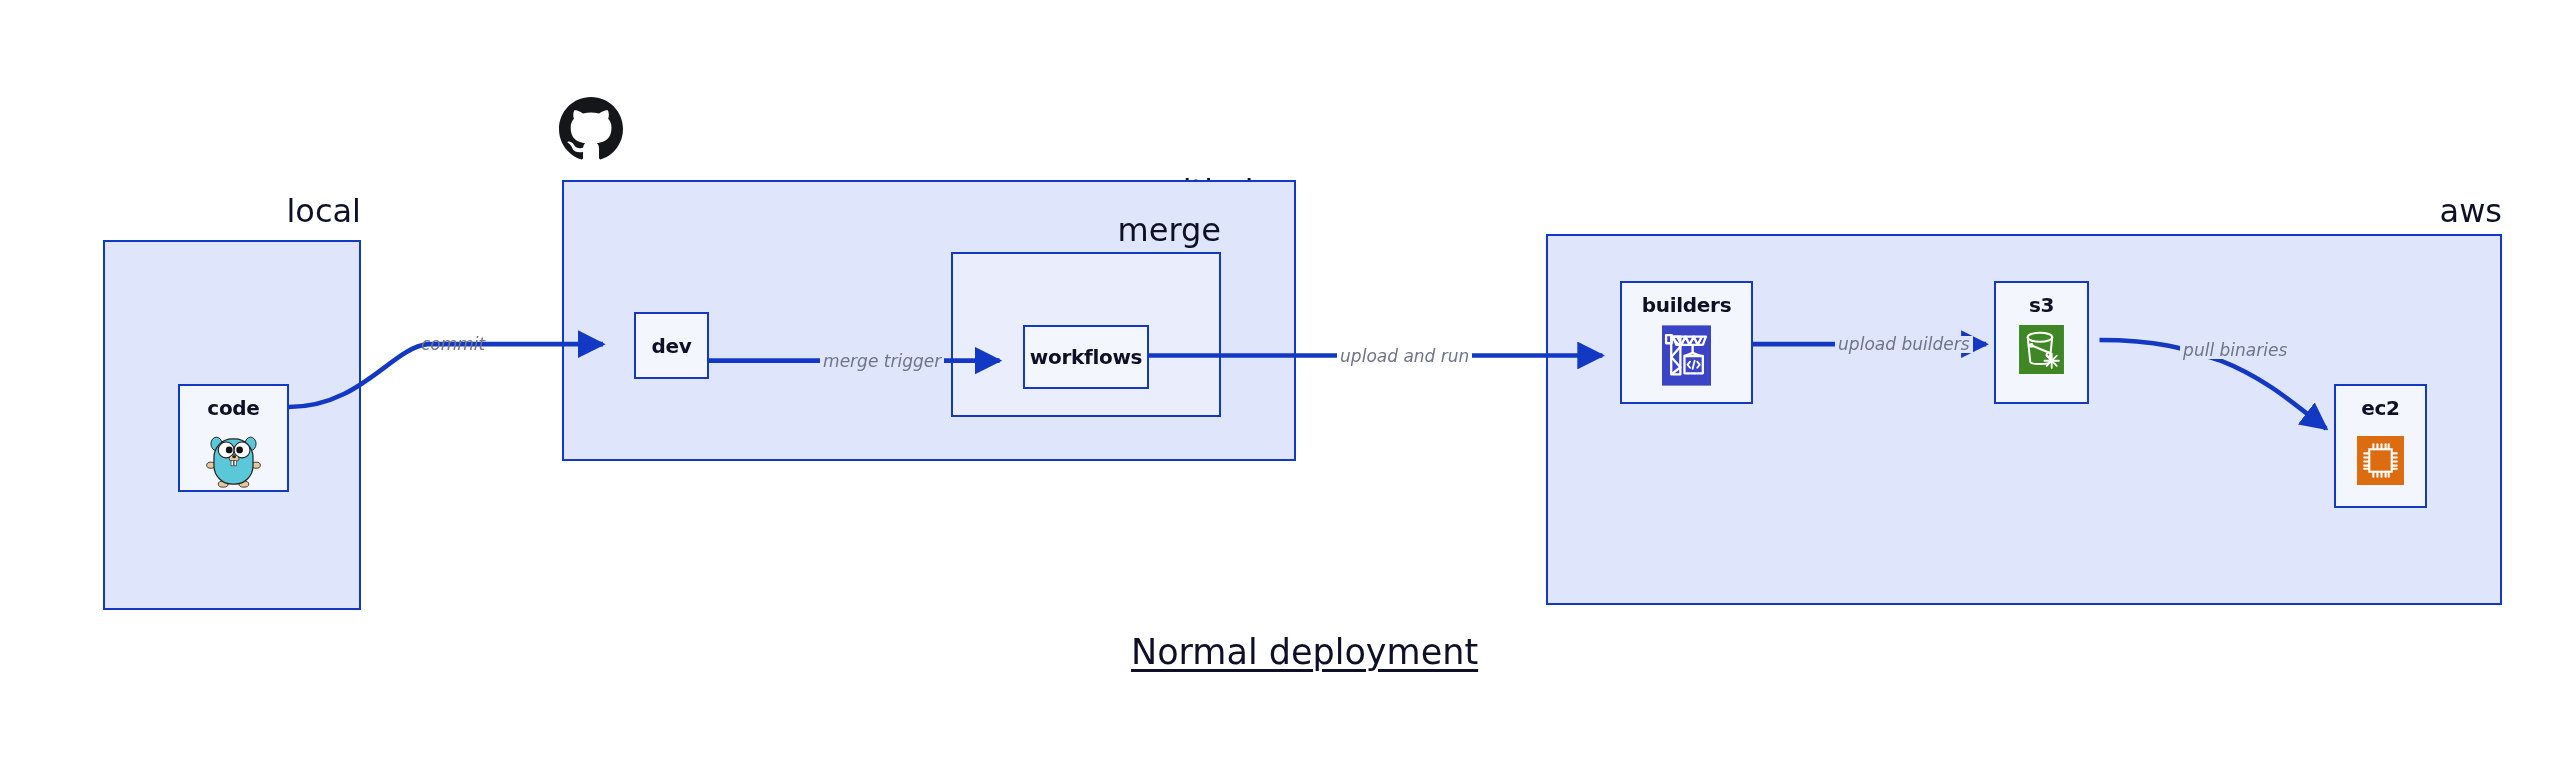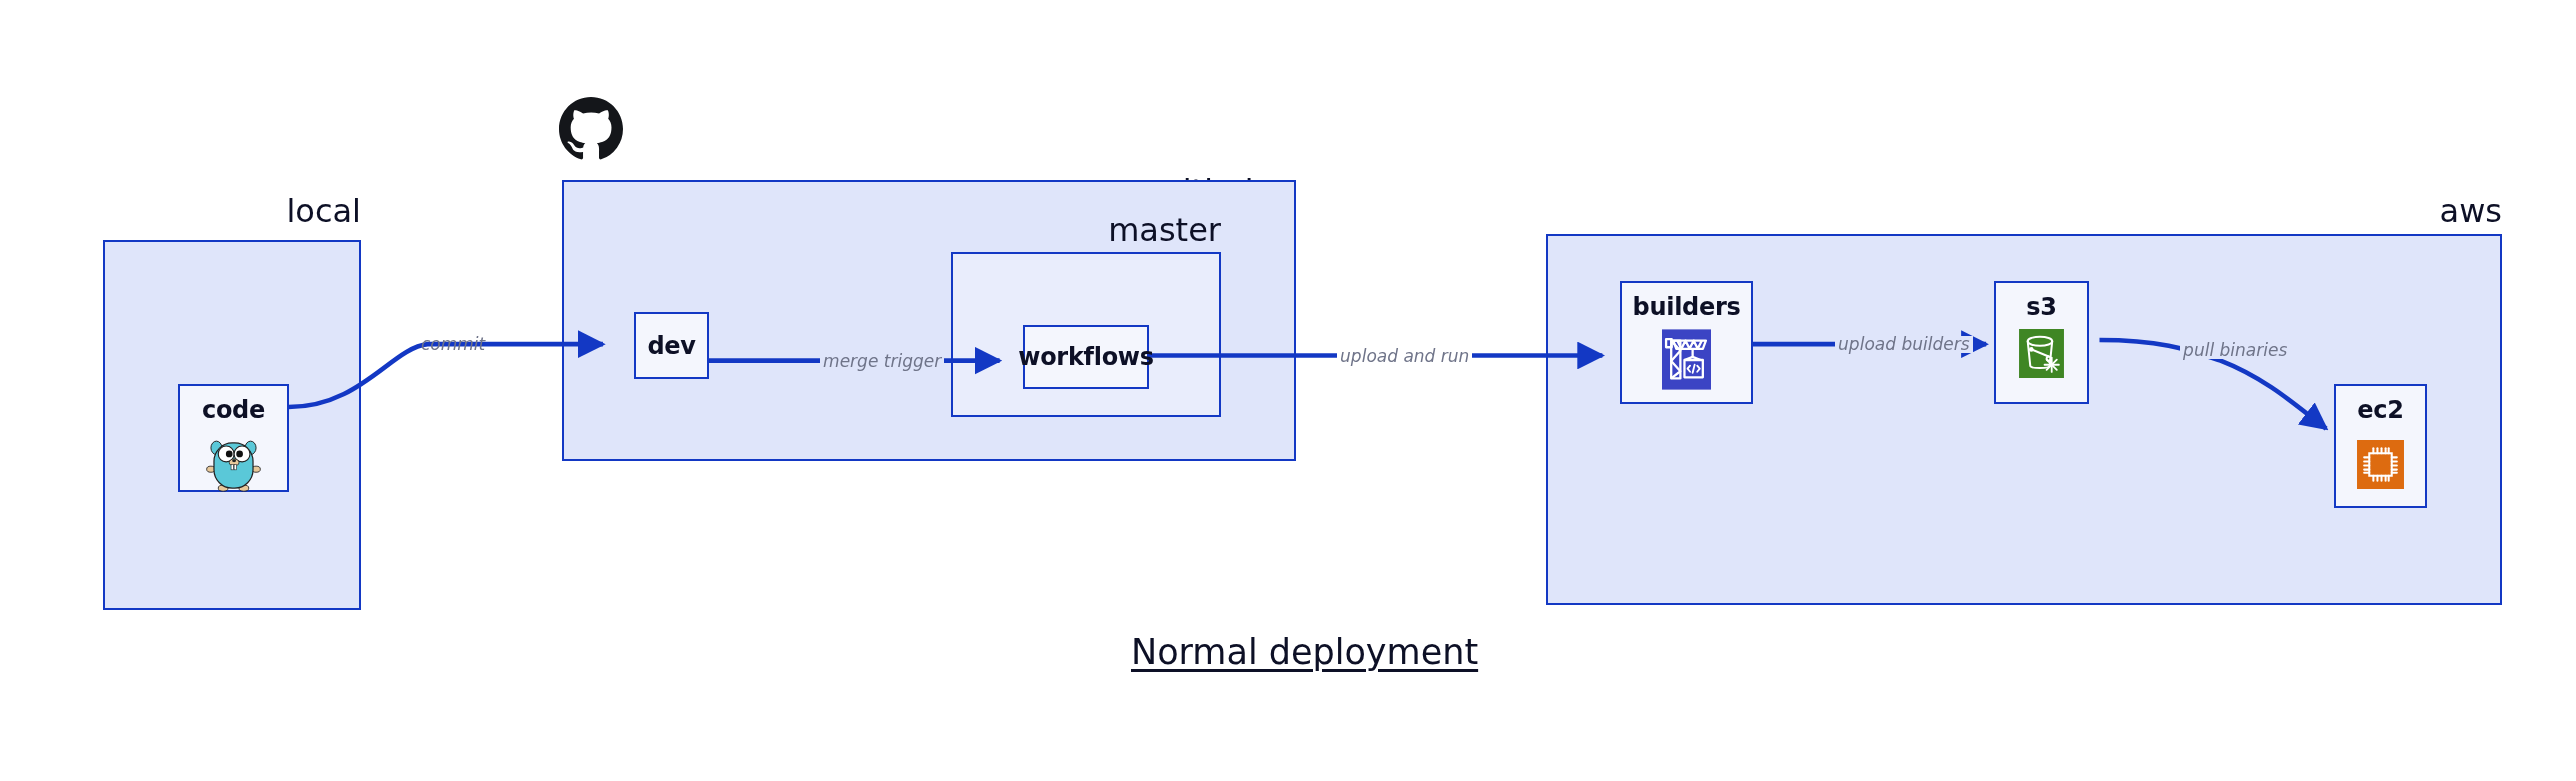--- a/index.html
+++ b/index.html
@@ -47,21 +47,21 @@
     box-sizing: border-box;
     display: flex;
     flex-direction: column;
     align-items: center;
   }
   .node.light {
     background: #f4f6fd;
   }
   .node-label {
     color: #0d1026;
-    font-size: 24px;
+    font-size: 20px;
     font-weight: 700;
     letter-spacing: -0.3px;
     line-height: 1;
     margin-top: 12.4px;
     white-space: nowrap;
   }
   .node-icon {
     margin-top: 9.3px;
   }
 
@@ -110,21 +110,21 @@
 <body>
 
 <div id="canvas">
 
   <div class="group-label" style="left:103px; top:195px; width:258px;">local</div>
   <div class="group" style="left:103px; top:240px; width:258px; height:370px;"></div>
 
   <div class="group-label" style="left:1090px; top:175px; width:175px; text-align:right;">github</div>
   <div class="group" style="left:562px; top:180px; width:734px; height:281px;"></div>
 
-  <div class="group-label" style="left:951px; top:214px; width:270px;">master</div>
+  <div class="group-label" style="left:951px; top:214px; width:270px;">merge</div>
   <div class="group inner" style="left:951px; top:252px; width:270px; height:165px;"></div>
 
   <div class="group-label" style="left:1546px; top:195px; width:956px;">aws</div>
   <div class="group" style="left:1546px; top:234px; width:956px; height:371px;"></div>
 
   <svg id="edges" viewBox="0 0 5054 1516">
     <defs>
       <marker id="ah" viewBox="0 0 10 10" refX="9" refY="5" markerWidth="6" markerHeight="6" orient="auto-start-reverse">
         <path d="M 0 0 L 10 5 L 0 10 z" fill="#1338c4"></path>
       </marker>

